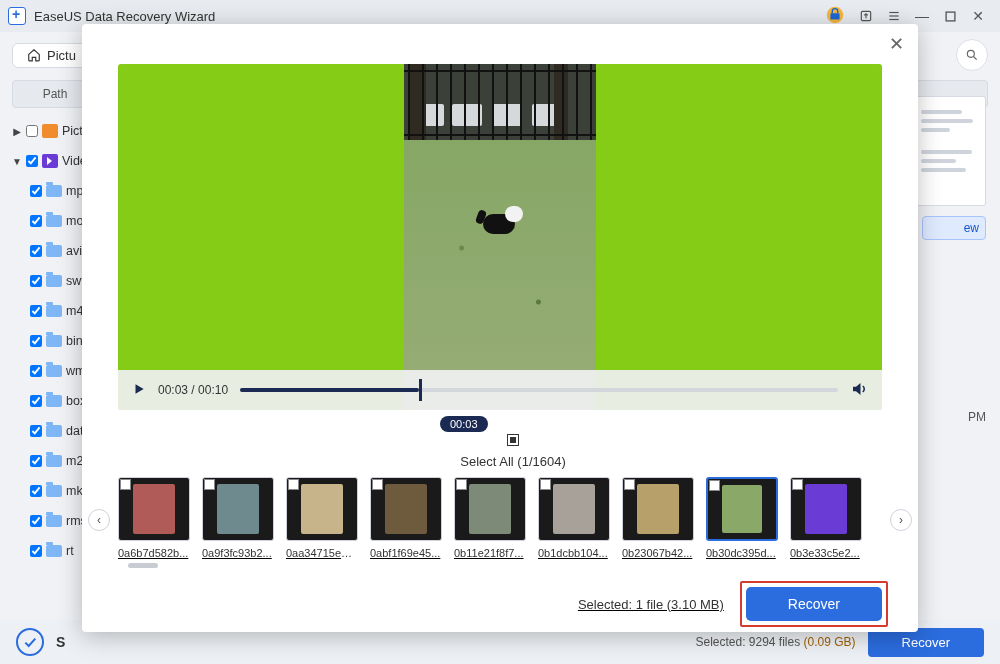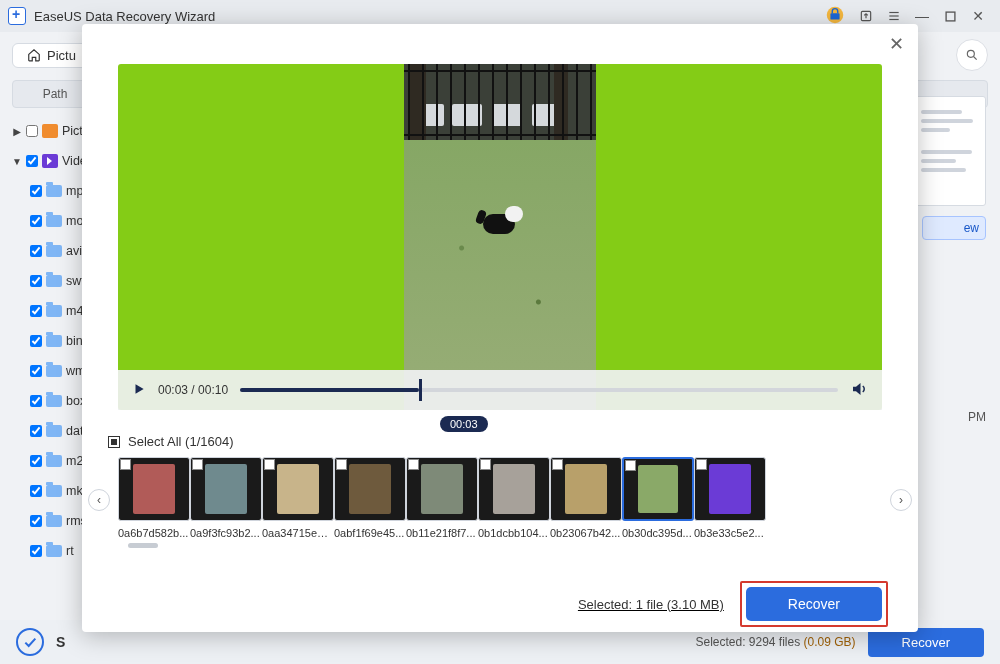--- a/index.html
+++ b/index.html
@@ -74,21 +74,21 @@
   .dog .tail{position:absolute;left:0;top:6px;width:8px;height:14px;background:#111;border-radius:4px;transform:rotate(20deg);}
 
   .player-bar{position:absolute;left:0;right:0;bottom:0;height:40px;background:rgba(240,241,243,0.92);display:flex;align-items:center;padding:0 14px;gap:12px;font-size:12px;color:#333;}
   .play-btn svg{width:14px;height:14px;fill:#1b2a52;}
   .progress{flex:1;height:4px;background:#d3d6db;border-radius:2px;position:relative;}
   .progress .fill{position:absolute;left:0;top:0;bottom:0;width:30%;background:#1b2a52;border-radius:2px;}
   .progress .knob{position:absolute;left:30%;top:-9px;width:3px;height:22px;background:#1b2a52;}
   .vol svg{width:18px;height:18px;fill:#1b2a52;}
   .time-bubble{position:absolute;left:358px;top:392px;background:#1b2a52;color:#fff;font-size:11px;padding:2px 10px;border-radius:10px;}
 
-  .selectall-row{margin:24px 0 8px 26px;display:flex;align-items:center;gap:8px;font-size:13px;color:#333;}
+  .selectall-row{margin:24px 0 8px 26px;display:flex;align-items:center;gap:8px;font-size:13px;color:#333;flex-direction:column;}
   .selectall-row .sq{width:12px;height:12px;border:1.5px solid #333;display:inline-block;position:relative;}
   .selectall-row .sq::after{content:"";position:absolute;inset:2px;background:#333;}
 
   .thumb-strip{display:flex;gap:12px;padding:0 36px;align-items:flex-start;position:relative;}
   .strip-nav{position:absolute;top:32px;width:22px;height:22px;border:1px solid #cfd4dc;border-radius:50%;background:#fff;display:flex;align-items:center;justify-content:center;font-size:12px;color:#555;cursor:pointer;}
   .strip-nav.left{left:6px;} .strip-nav.right{right:6px;}
   .thumb{width:72px;font-size:11px;color:#333;}
   .thumb .tbox{width:72px;height:64px;background:#1a1a1a;border:1px solid #cfd4dc;border-radius:3px;position:relative;overflow:hidden;}
   .thumb .tbox.sel{border:2px solid #2b6cde;}
   .thumb .tbox .mark{position:absolute;top:1px;left:1px;width:11px;height:11px;background:#fff;border:1px solid #888;}
@@ -328,21 +328,21 @@
   <div class="time-bubble">00:03</div>
 
   <div class="selectall-row">
     <span class="sq"></span>
     <span>Select All (1/1604)</span>
   </div>
 
   <div class="thumb-strip">
     <div class="strip-nav left">‹</div>
     <div class="strip-nav right">›</div>
-    <div id="thumbs" style="display:flex;gap:0;">
+    <div id="thumbs" style="display:flex;gap:12px;text-decoration:underline;">
         <div class="thumb">
           <div class="tbox">
             <div class="mark"></div>
             <div class="inner" style="background:#b15b58"></div>
           </div>
           <div class="cap">0a6b7d582b...</div>
         </div>
         <div class="thumb">
           <div class="tbox">
             <div class="mark"></div>

